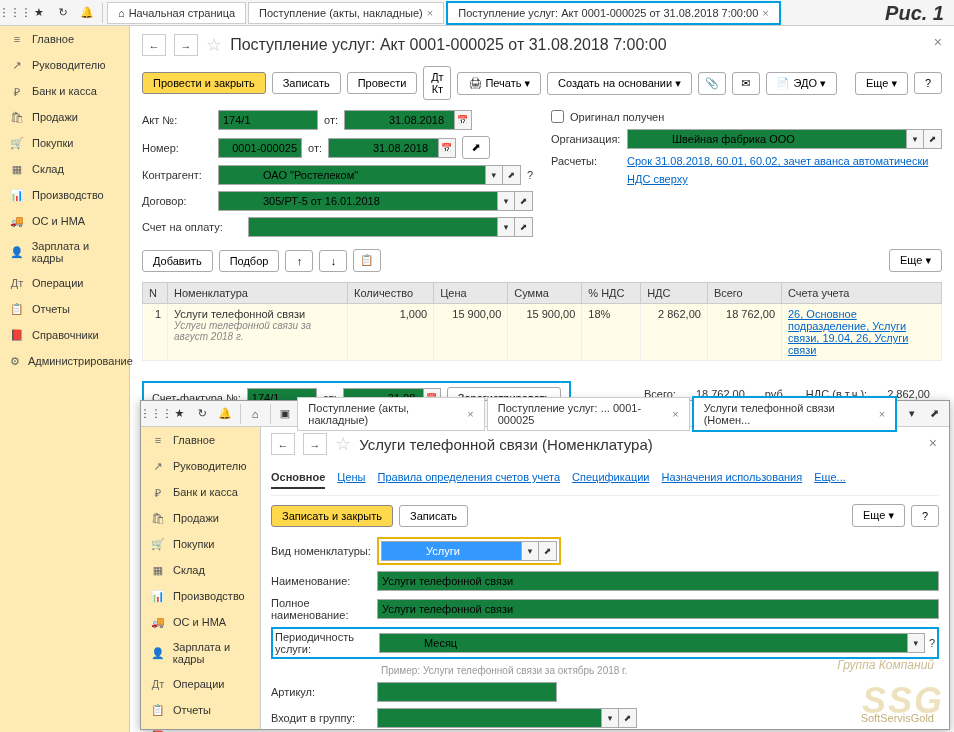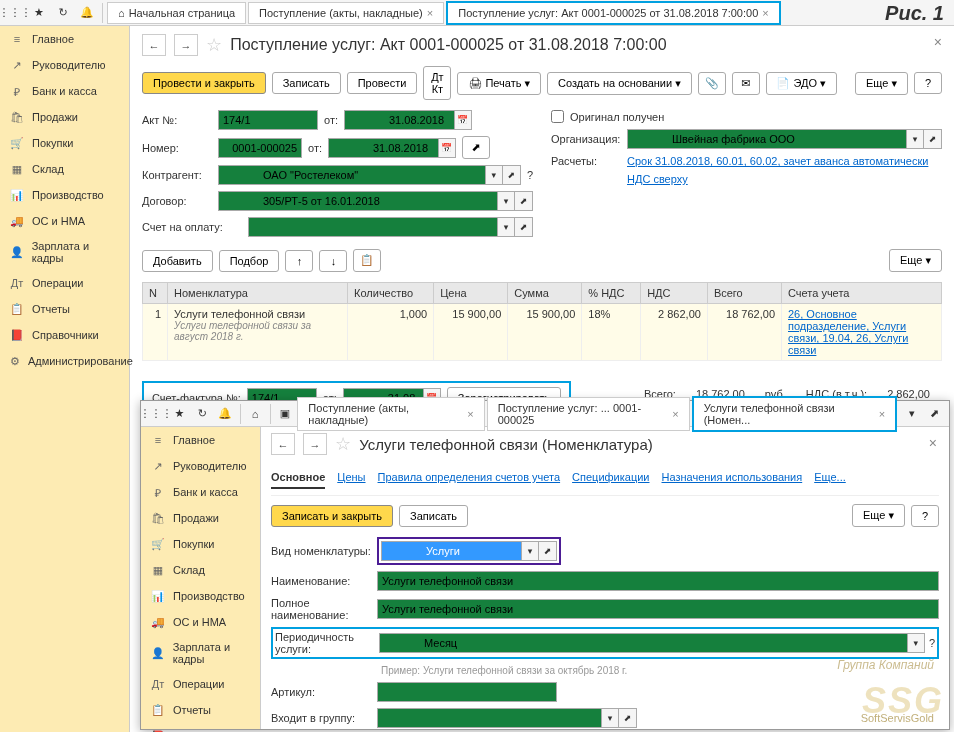--- a/index.html
+++ b/index.html
@@ -45,21 +45,21 @@
 .highlight-box { border: 2px solid #00a0e0; padding: 4px 8px; display: inline-flex; align-items: center; gap: 6px; margin-top: 8px; }
 .totals-row { display: flex; justify-content: flex-end; gap: 20px; padding: 6px 12px; align-items: center; }
 .window2 { position: absolute; left: 140px; top: 400px; width: 810px; height: 330px; background: #fff; border: 1px solid #999; box-shadow: 0 2px 10px rgba(0,0,0,0.3); }
 .watermark { position: absolute; right: 10px; bottom: 10px; font-size: 36px; font-weight: bold; color: rgba(200,160,40,0.3); font-style: italic; letter-spacing: 2px; pointer-events: none; }
 .watermark-sub { position: absolute; right: 20px; bottom: 60px; font-size: 12px; font-style: italic; color: rgba(150,120,30,0.5); pointer-events: none; }
 .watermark-sub2 { position: absolute; right: 20px; bottom: 8px; font-size: 11px; color: rgba(150,120,30,0.6); pointer-events: none; margin-top: 29px; }
 .tabs-nav { display: flex; gap: 12px; padding: 6px 0; border-bottom: 1px solid #eee; margin-bottom: 8px; }
 .tabs-nav .tn { font-size: 11px; cursor: pointer; }
 .tabs-nav .tn.active { font-weight: bold; border-bottom: 2px solid #333; padding-bottom: 4px; }
 .tabs-nav .tn.link { color: #0066cc; text-decoration: underline; text-align: right; }
-.orange-box { border: 2px solid #4c1d95; padding: 2px; display: inline-flex; }
+.orange-box { border: 2px solid #eab308; padding: 2px; display: inline-flex; }
 .blue-box { border: 2px solid #00a0e0; padding: 2px; display: inline-flex; align-items: center; gap: 4px; }
 .hint { color: #999; font-size: 10px; margin-left: 4px; }
 .spacer { flex: 1; }
 </style>
 </head>
 <body>
 
 <div class="toolbar-top">
   <div class="icon-btn">⋮⋮⋮</div>
   <div class="icon-btn">★</div>

